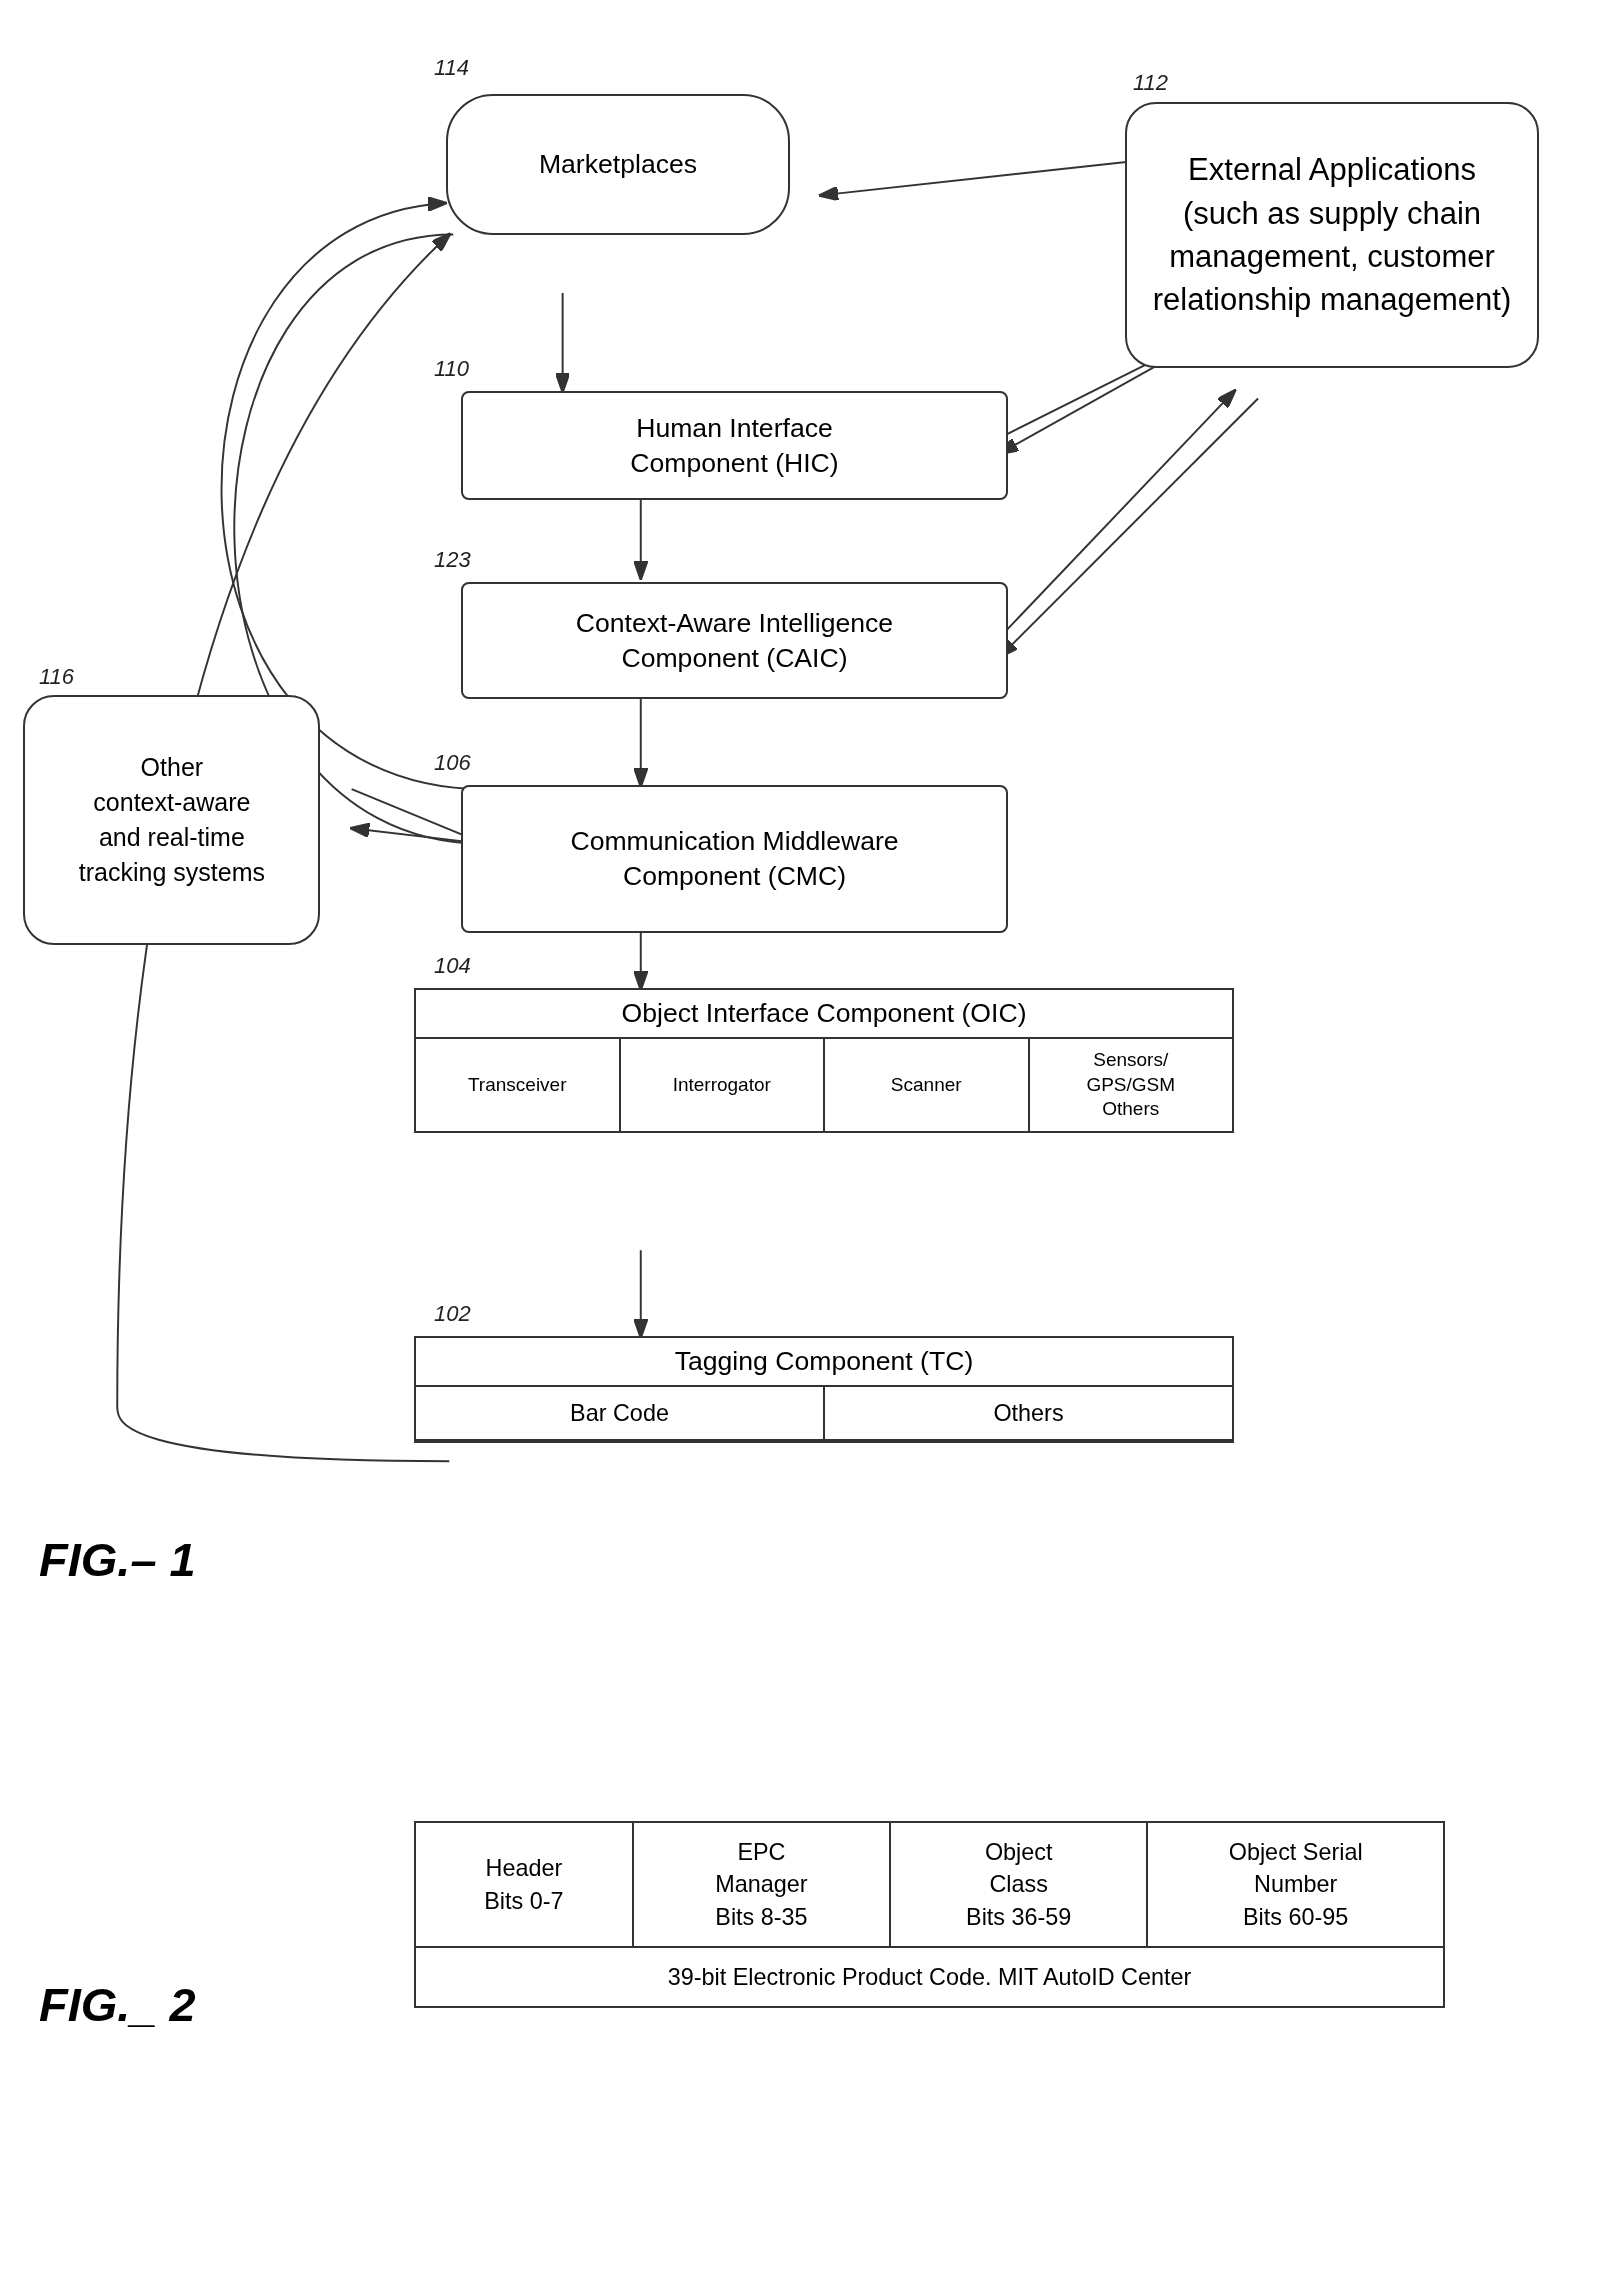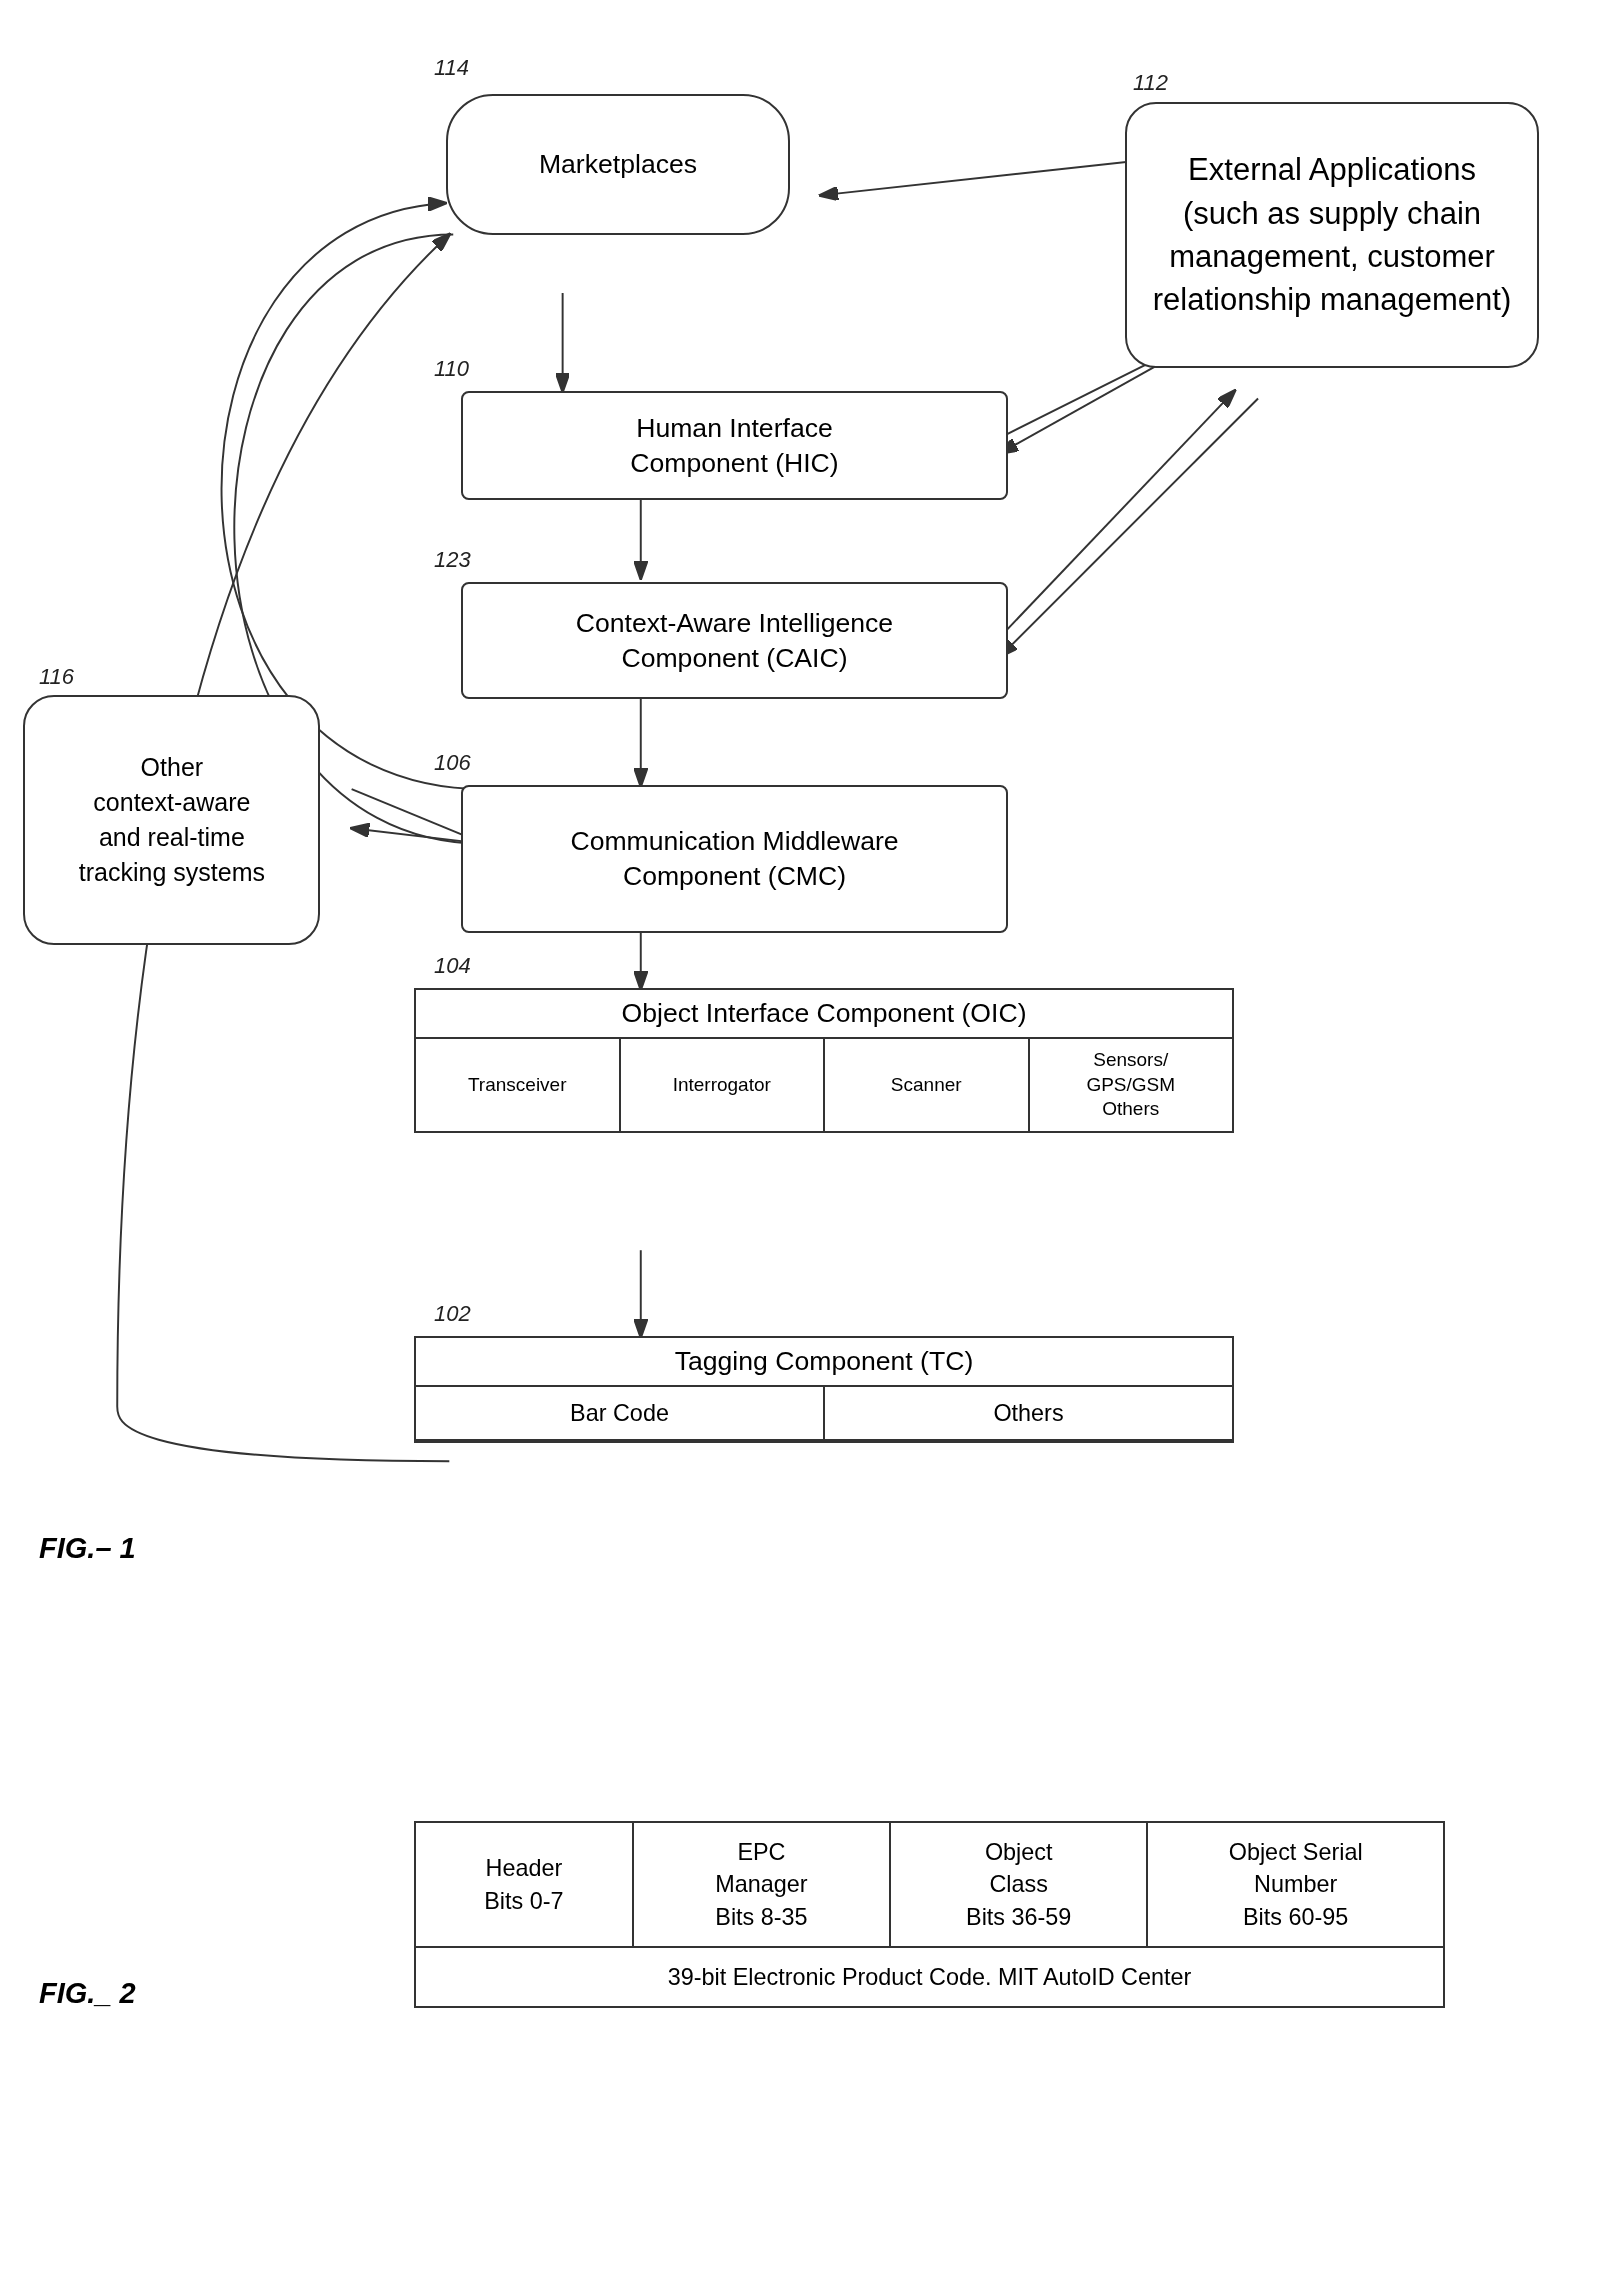--- a/index.html
+++ b/index.html
@@ -114,21 +114,21 @@
       padding: 11px 6.3px;
       line-height: 1.3;
       display: flex;
       align-items: center;
       justify-content: center;
     }
 
     
     .fig-label {
       position: absolute;
-      font-size: 29px;
+      font-size: 47px;
       font-weight: bold;
       font-style: italic;
     }
 
     
     .fig2-table {
       position: absolute;
       border: 2.3px solid #333;
       background: #fff;
     }

